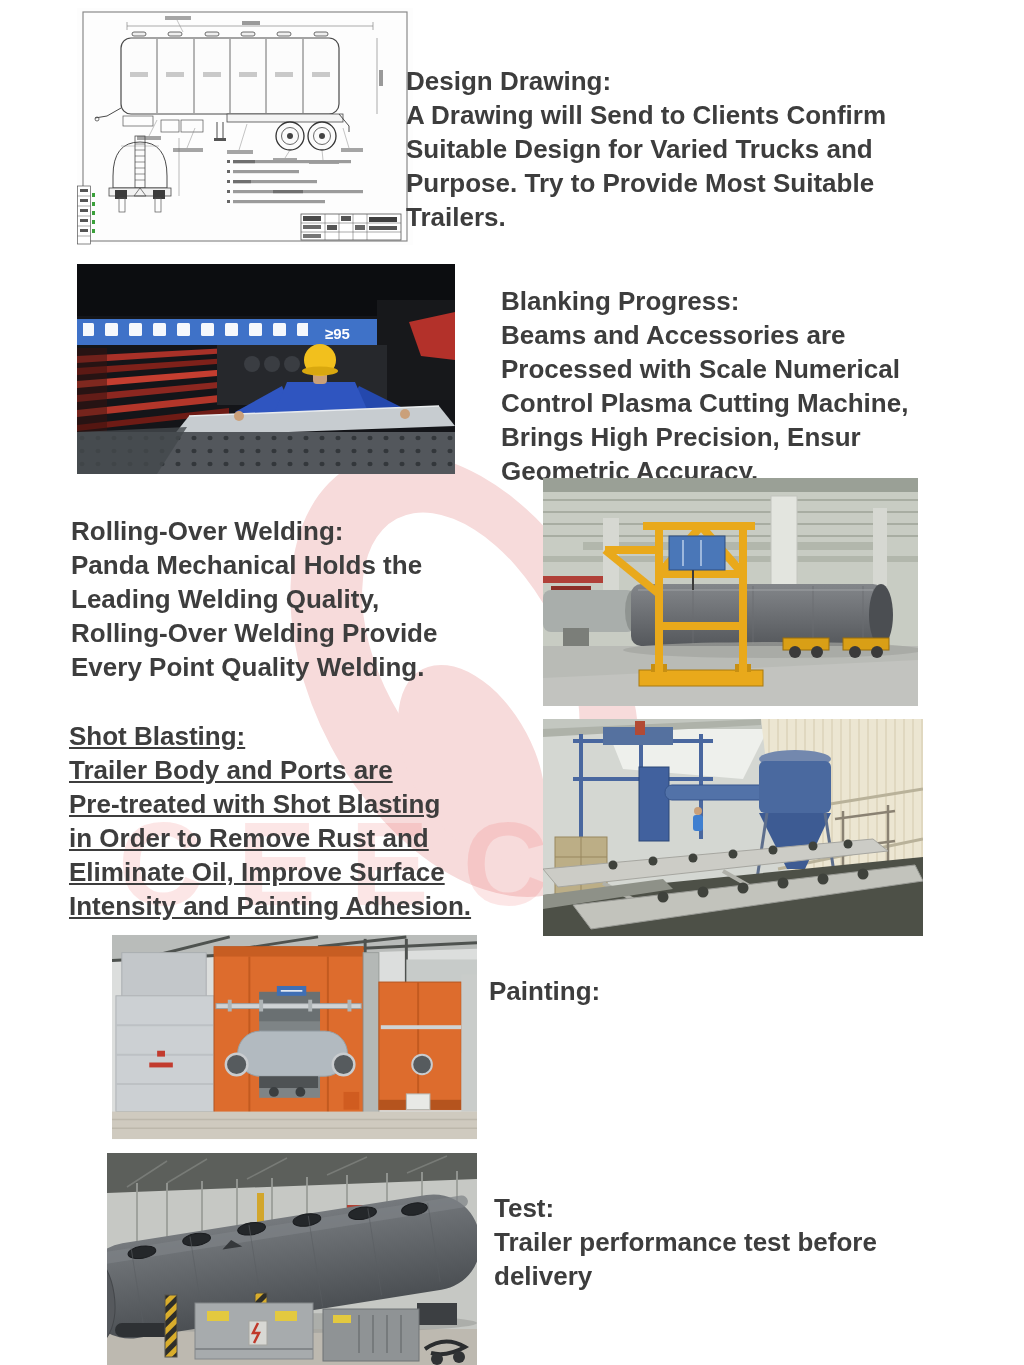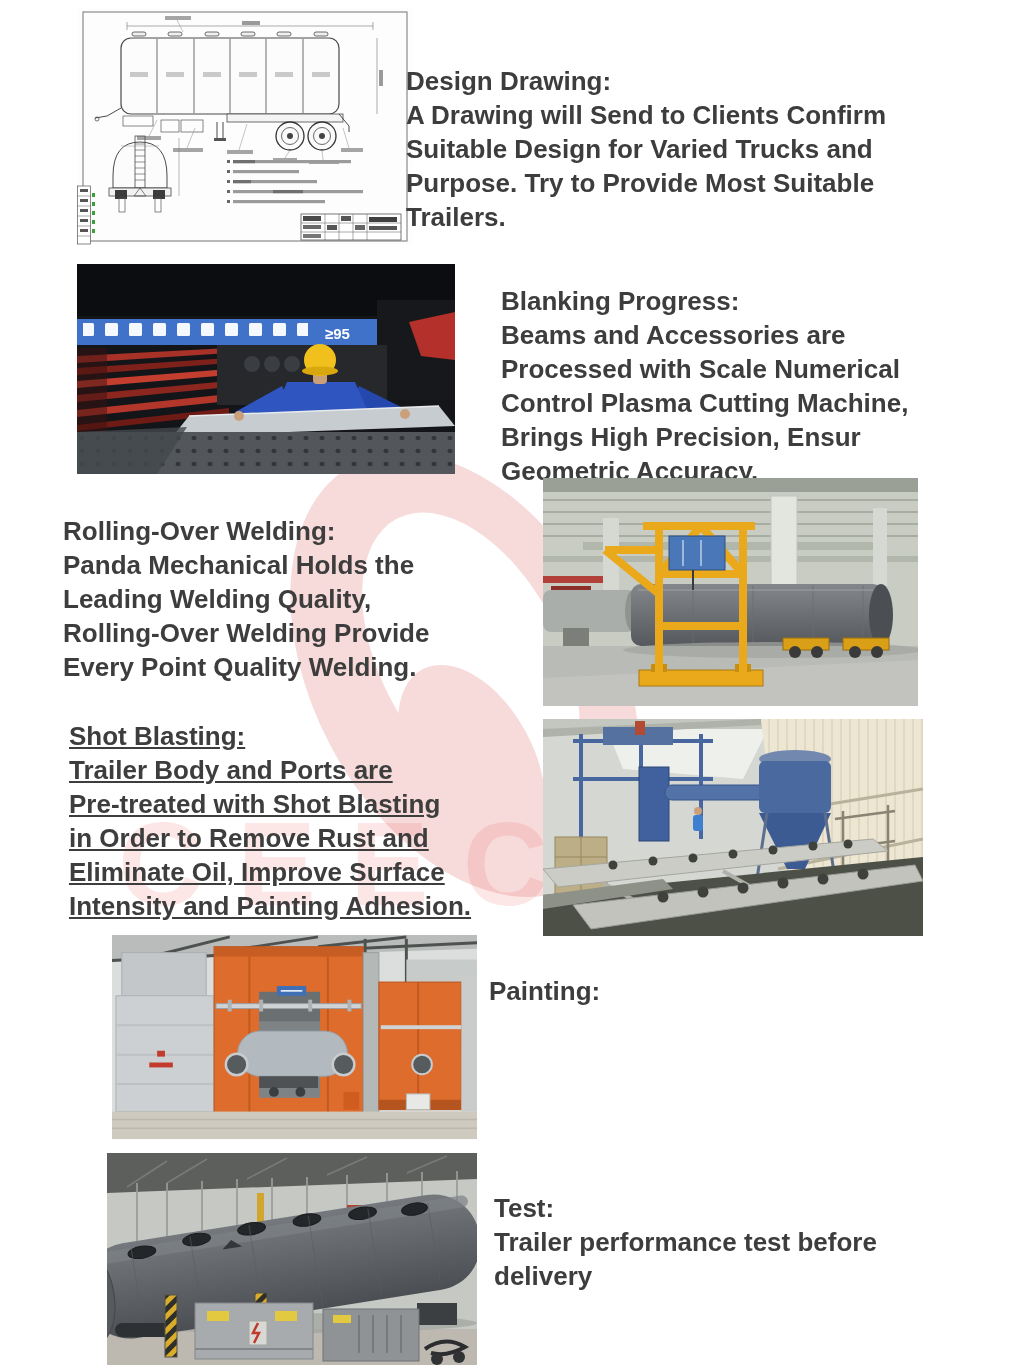--- a/index.html
+++ b/index.html
@@ -11,21 +11,21 @@
            opacity:.13;letter-spacing:34px;white-space:nowrap;}
   .textblock{z-index:2;color:#3d3d3d;font-weight:700;font-size:26px;line-height:34px;}
   .sec-title{white-space:pre-line;}
   .sec-body{white-space:pre-line;}
   .photo{z-index:2;overflow:hidden;padding-left:20px;}
   .photo svg{display:block;width:100%;height:100%;}
   #txt-design {left:406px;top:44px;width:560px;margin-top:20px;}
   #img-design {left:57px;top:8px;width:336px;height:237px;}
   #img-blanking{left:57px;top:264px;width:378px;height:210px;}
   #txt-blanking{left:473px;top:284px;width:485px;margin-left:28px;}
-  #txt-rolling {left:63px;top:514px;width:445px;}
+  #txt-rolling {left:71px;top:514px;width:445px;}
   #img-rolling {left:523px;top:478px;width:375px;height:228px;}
   #txt-shot    {left:69px;top:719px;width:482px;text-decoration:underline;}
   #img-shot    {left:523px;top:719px;width:380px;height:217px;}
   #img-painting{left:92px;top:934px;width:365px;height:206px;}
   #txt-painting{left:489px;top:974px;width:470px;}
   #img-test    {left:87px;top:1153px;width:370px;height:212px;}
   #txt-test    {left:494px;top:1191px;width:470px;}
 </style>
 </head>
 <body>

